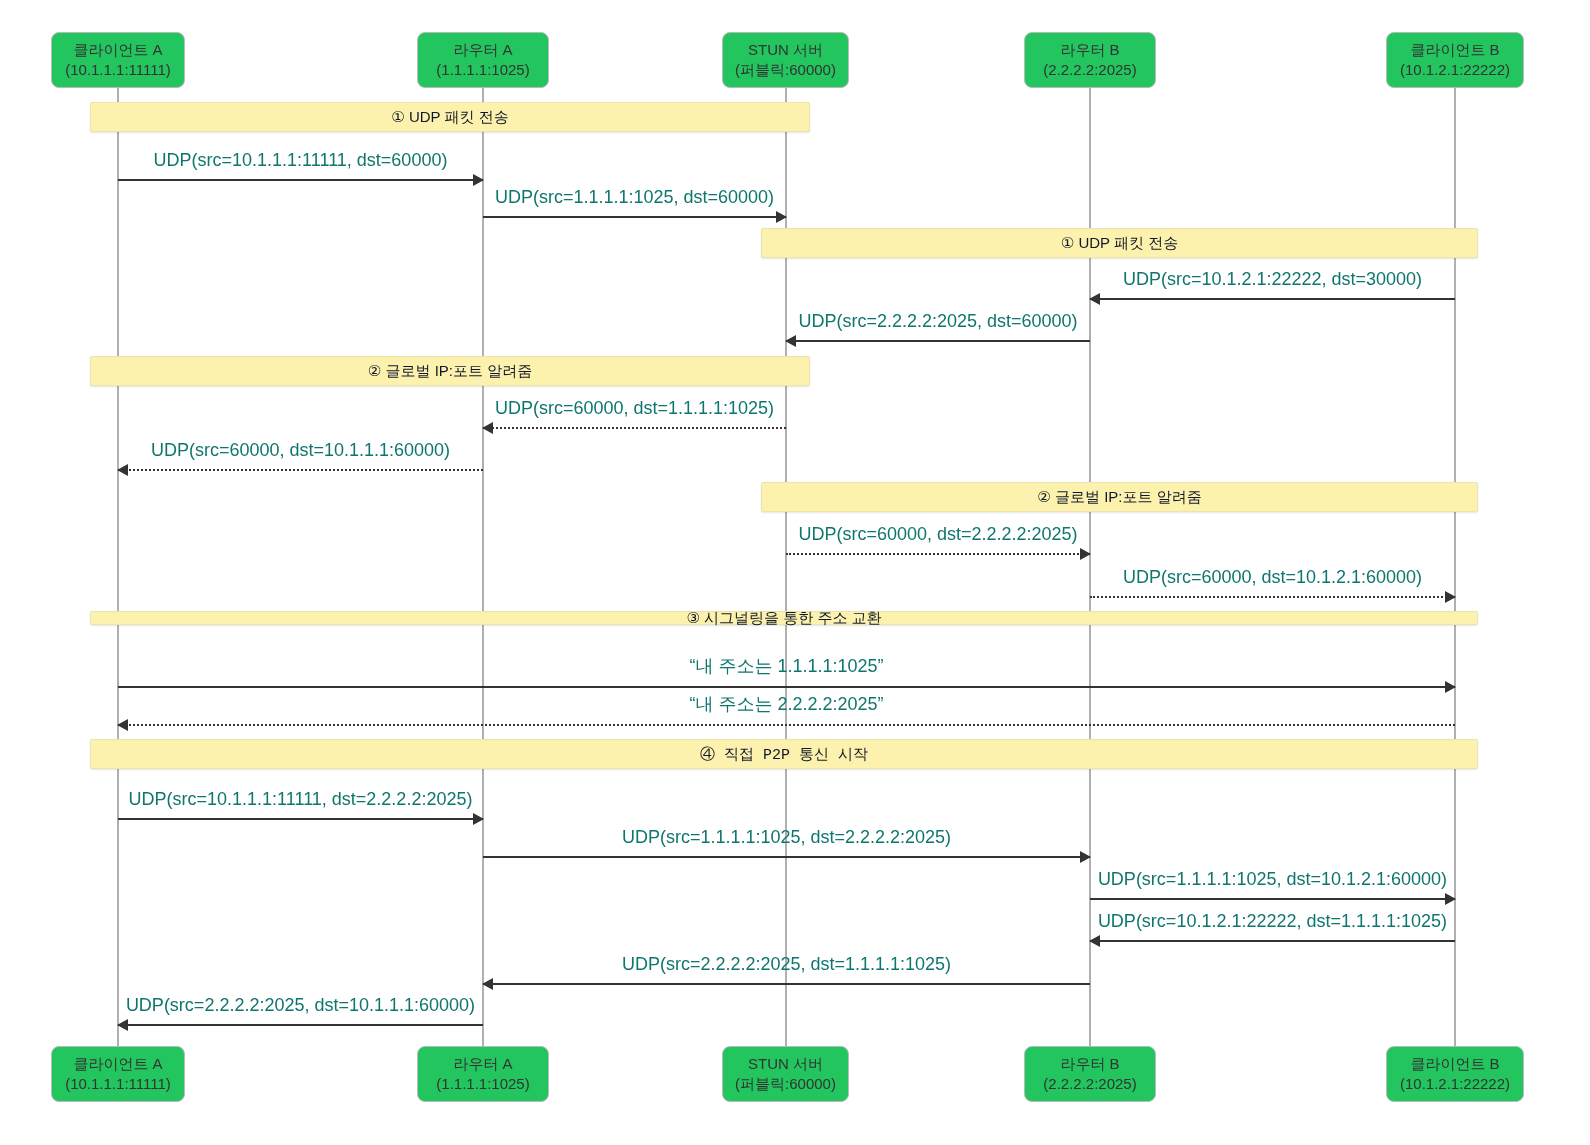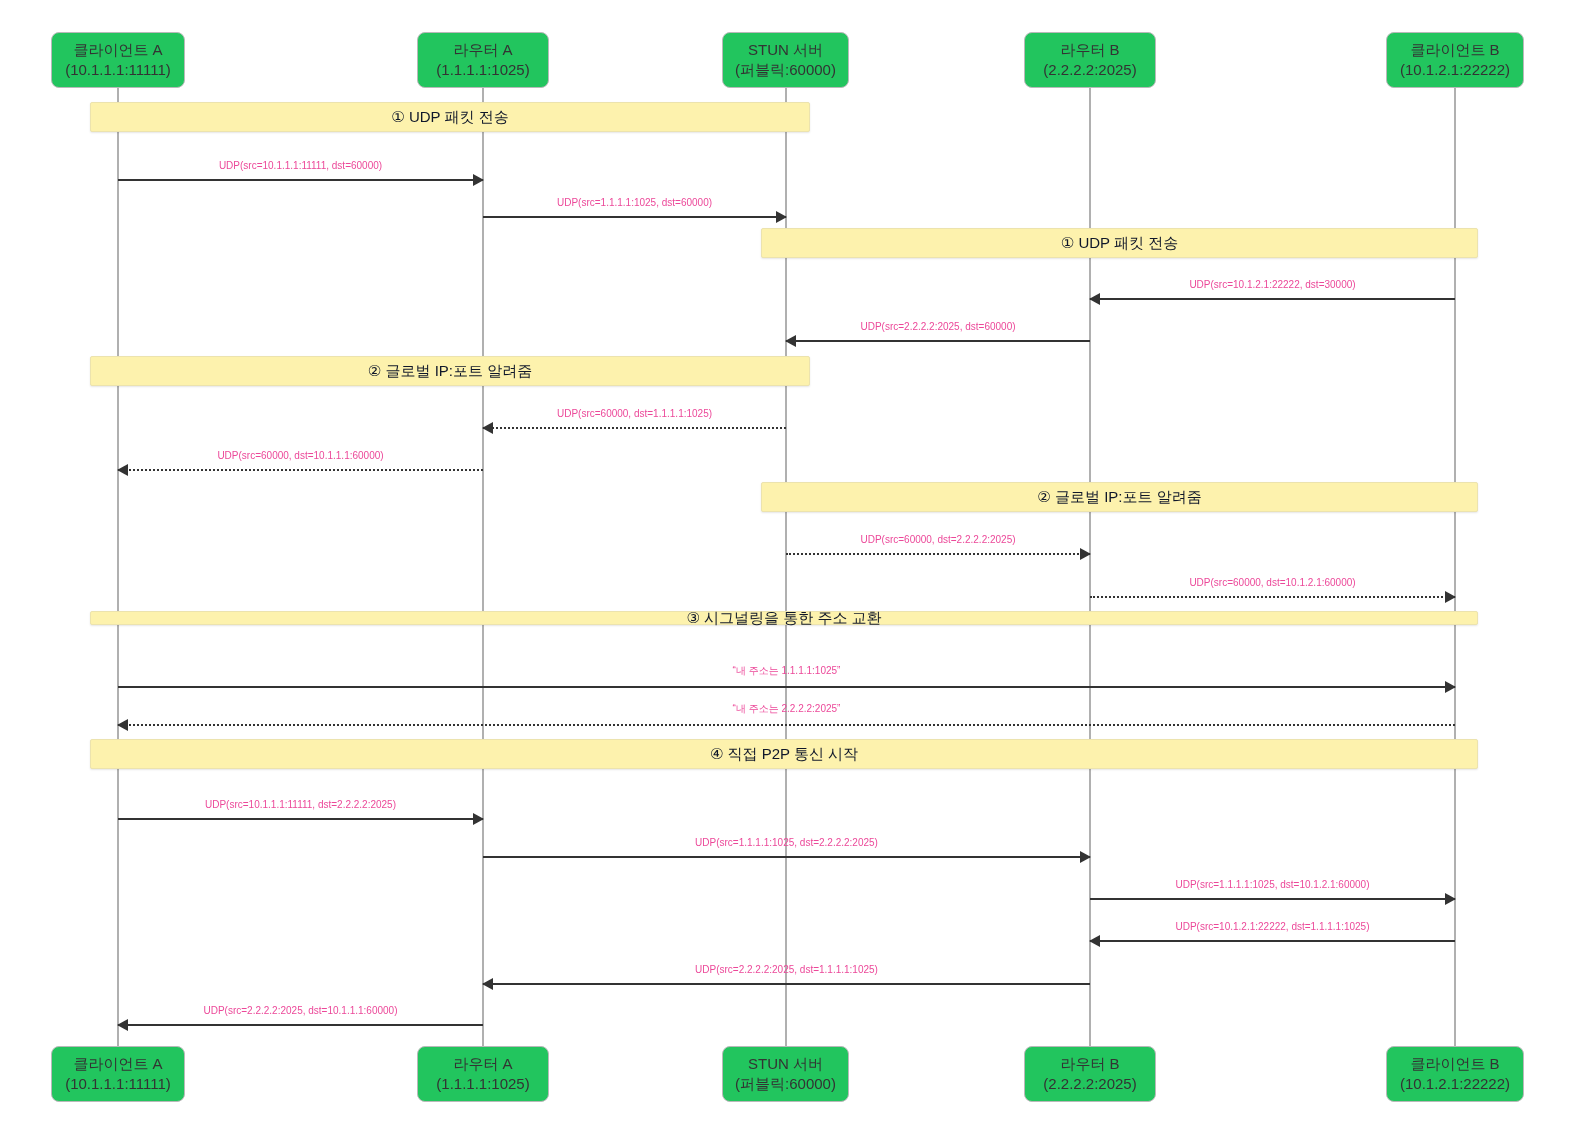--- a/index.html
+++ b/index.html
@@ -92,22 +92,22 @@
   .msg.rtl .head {
     left: -1px;
     border-right: 11px solid #333333;
   }
   .msg .label {
     position: absolute;
     bottom: 8px;
     left: 0;
     width: 100%;
     text-align: center;
-    font-size: 10px;
-    color: #ec4899;
+    font-size: 18px;
+    color: #0f766e;
     white-space: nowrap;
   }
 </style>
 </head>
 <body>
 
 <div id="diagram">
 
   <div class="lifeline" style="left:117px; top:88px; height:958px;"></div>
   <div class="lifeline" style="left:482px; top:88px; height:958px;"></div>
@@ -160,21 +160,21 @@
   <div class="note" style="left:90px; top:102px; width:720px; height:30px;">① UDP 패킷 전송</div>
 
   <div class="note" style="left:761px; top:228px; width:717px; height:30px;">① UDP 패킷 전송</div>
 
   <div class="note" style="left:90px; top:356px; width:720px; height:30px;">② 글로벌 IP:포트 알려줌</div>
 
   <div class="note" style="left:761px; top:482px; width:717px; height:30px;">② 글로벌 IP:포트 알려줌</div>
 
   <div class="note" style="left:90px; top:611px; width:1388px; height:14px;">③ 시그널링을 통한 주소 교환</div>
 
-  <div class="note" style="left:90px; top:739px; width:1388px; height:30px;">④ 직접 P2P 통신 시작</div>
+  <div class="note" style="left:90px; top:739px; width:1388px; height:30px;font-family:Liberation Mono, monospace;">④ 직접 P2P 통신 시작</div>
 
   <div class="msg ltr" style="left:118px; top:179px; width:365px;">
     <div class="line"></div>
     <div class="head"></div>
     <div class="label">UDP(src=10.1.1.1:11111, dst=60000)</div>
   </div>
 
   <div class="msg ltr" style="left:483px; top:216px; width:303px;">
     <div class="line"></div>
     <div class="head"></div>

